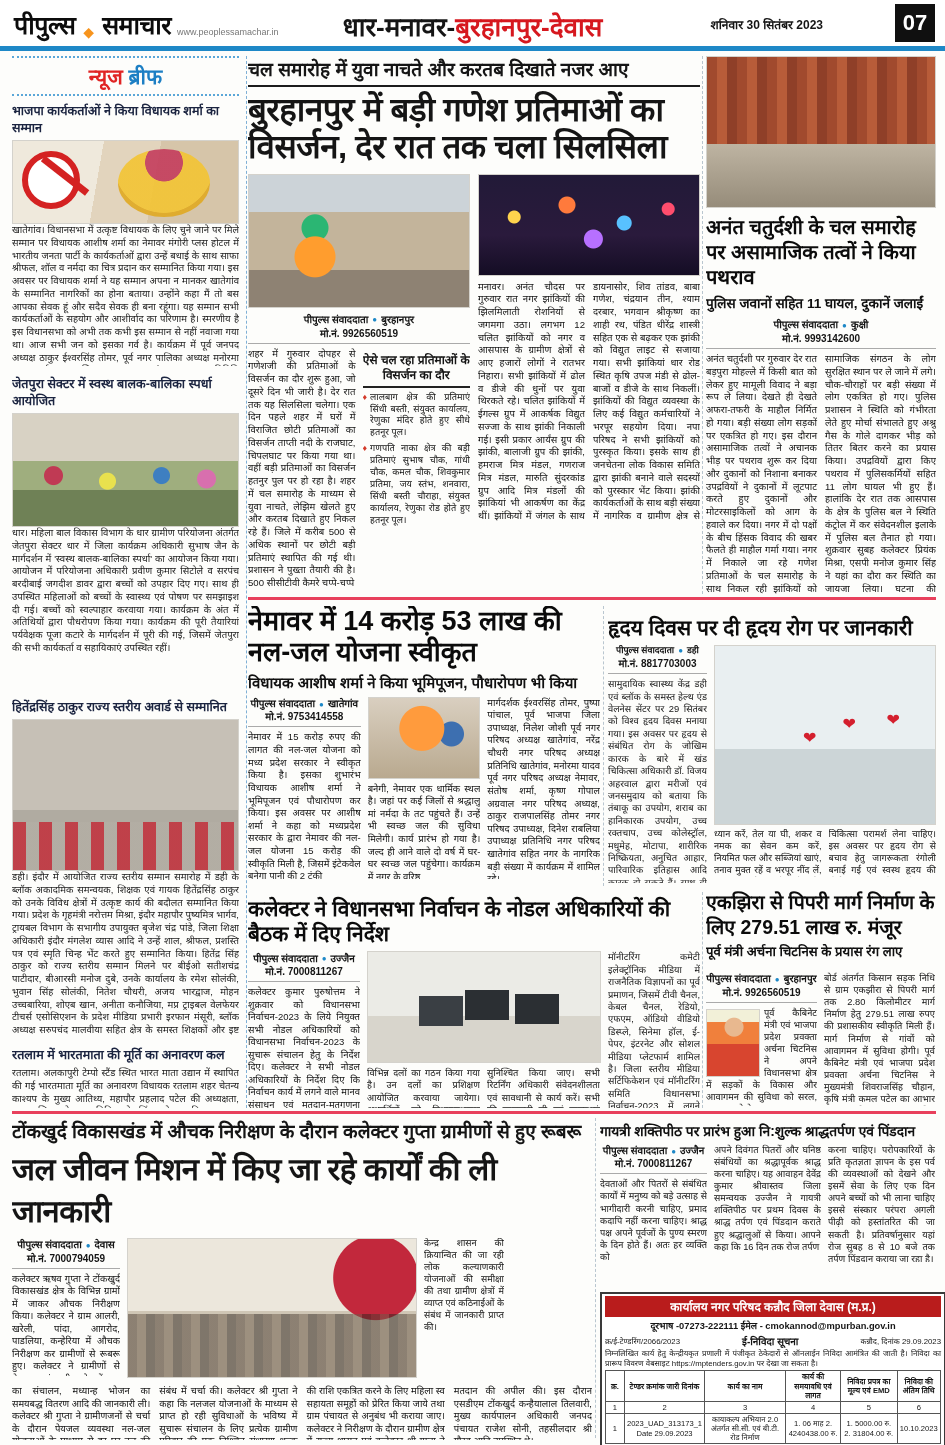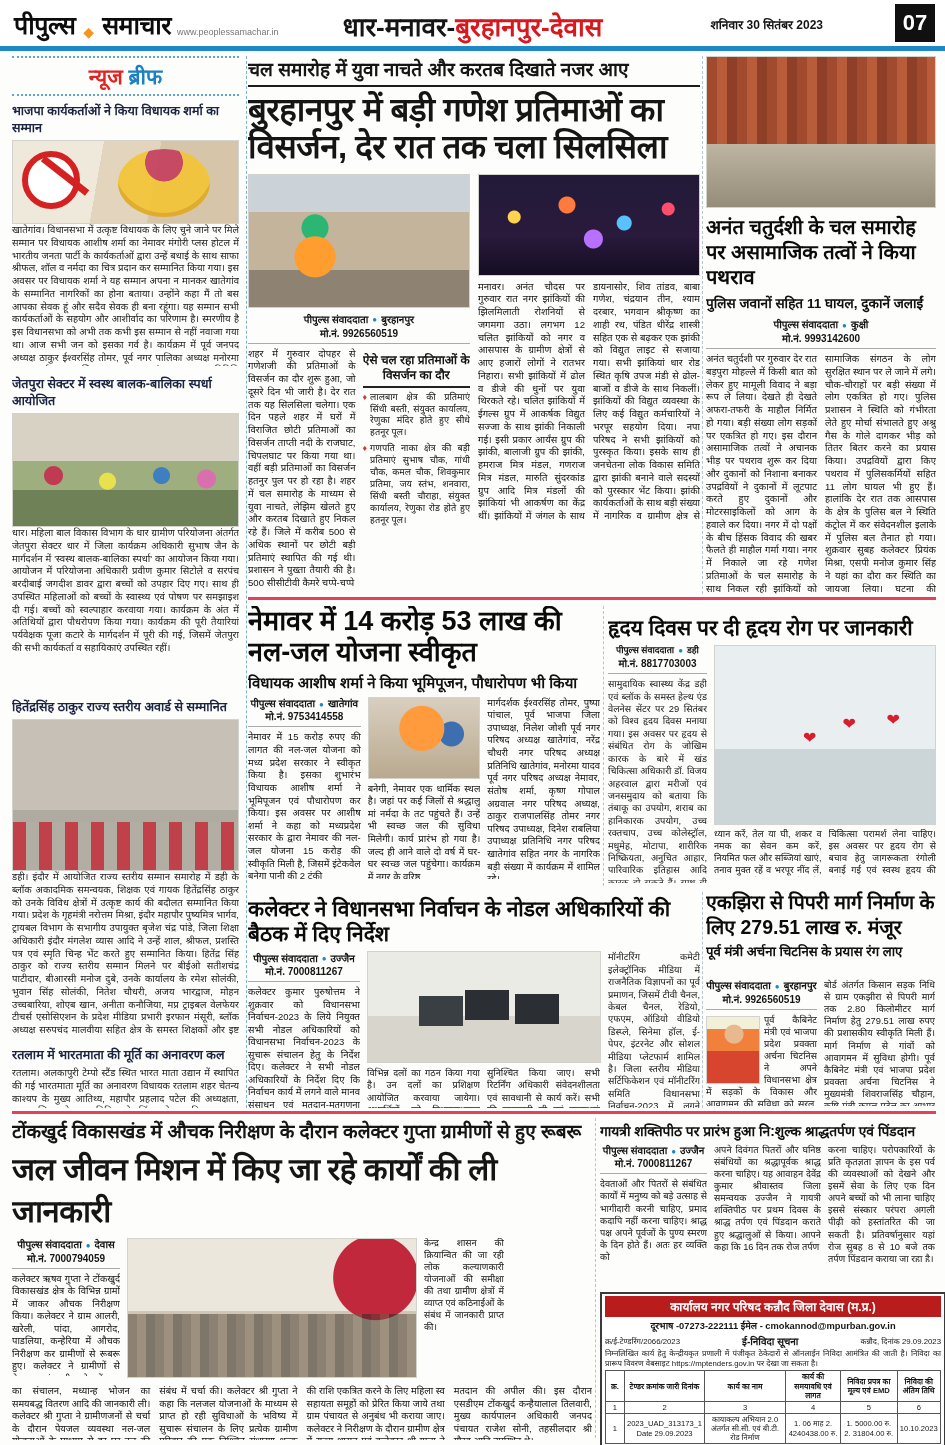--- a/index.html
+++ b/index.html
@@ -129,21 +129,21 @@
   .co-head{font-size:21px;line-height:1.2;margin-bottom:5px;}
   .co-row{display:flex;gap:7px;}
   .co-c1{width:112px;font-size:9.5px;line-height:1.32;text-align:justify;height:172px;overflow:hidden;}
   .co-mid{width:234px;}
   .co-cols{display:flex;gap:7px;margin-top:4px;}
   .co-cx{width:113px;font-size:9.3px;line-height:1.3;text-align:justify;height:60px;overflow:hidden;}
   .co-c4{width:92px;font-size:9.4px;line-height:1.32;text-align:justify;height:178px;overflow:hidden;}
   
   #ekjhira{left:706px;top:890px;width:230px;height:216px;overflow:hidden;}
   .ek-head{font-size:19.5px;line-height:1.26;}
-  .ek-sub{font-size:13.2px;margin:3px 0 19px;}
+  .ek-sub{font-size:13.2px;margin:3px 0 12px;}
   .ek-row{display:flex;gap:7px;}
   .ek-c{width:111px;font-size:9.3px;line-height:1.3;text-align:justify;overflow:hidden;height:150px;}
   .ek-photo{float:left;width:52px;height:66px;margin:2px 4px 2px 0;}
   
   #jal{left:12px;top:1118px;width:580px;height:322px;overflow:hidden;}
   .jal-kicker{font-size:19px;font-weight:800;margin-bottom:3px;}
   .jal-head{font-size:31px;font-weight:800;letter-spacing:-0.5px;margin:2px 0 7px;}
   .jal-row{display:flex;gap:7px;}
   .jal-c1{width:108px;font-size:9.5px;line-height:1.32;text-align:justify;height:138px;overflow:hidden;}
   .jal-cs{width:80px;font-size:9.2px;line-height:1.3;text-align:justify;height:138px;overflow:hidden;}

